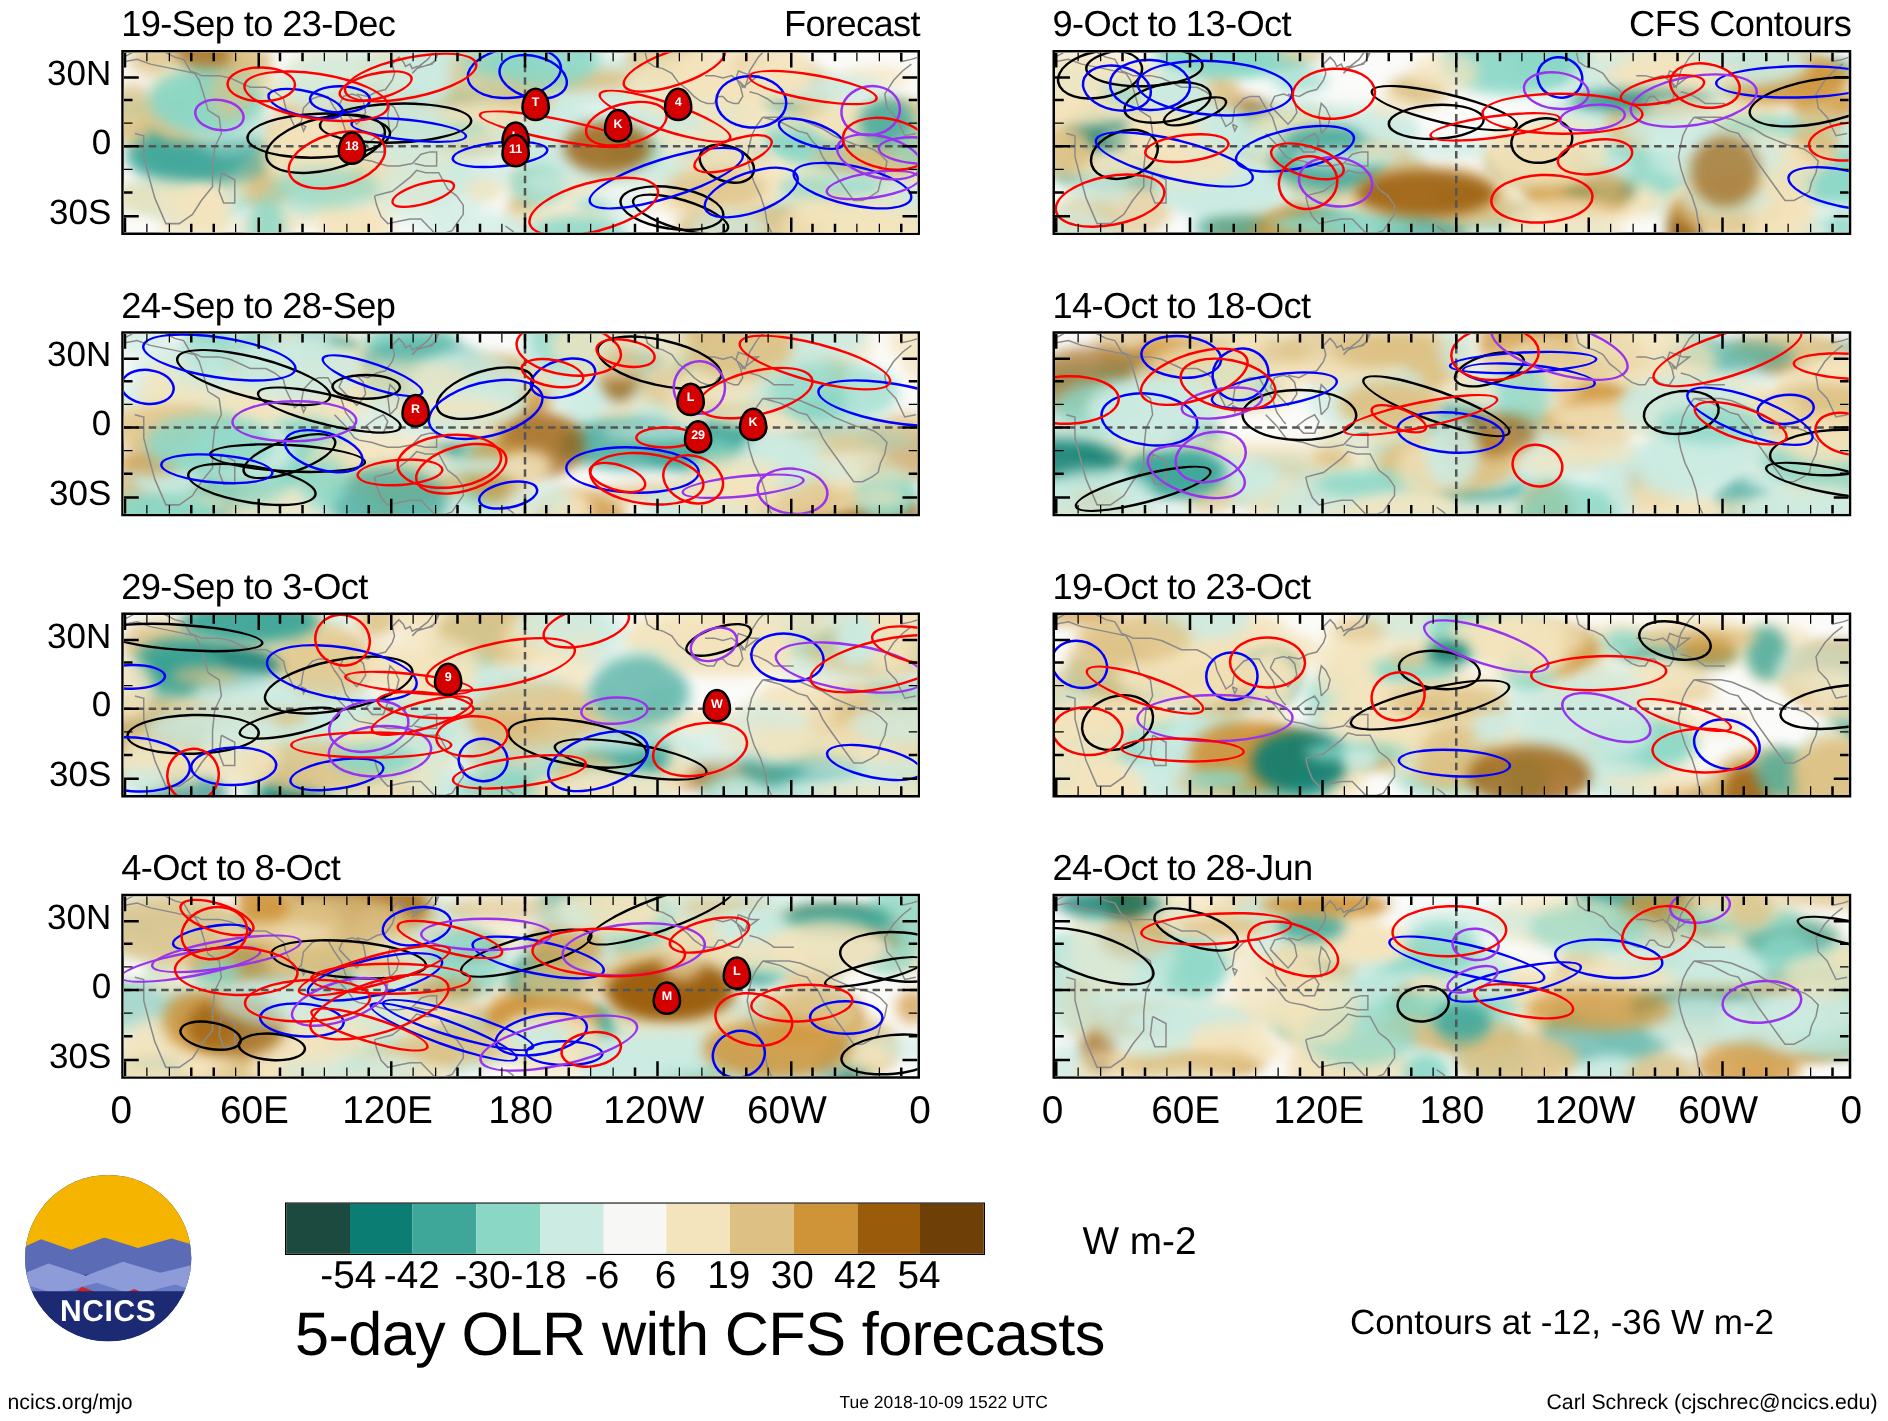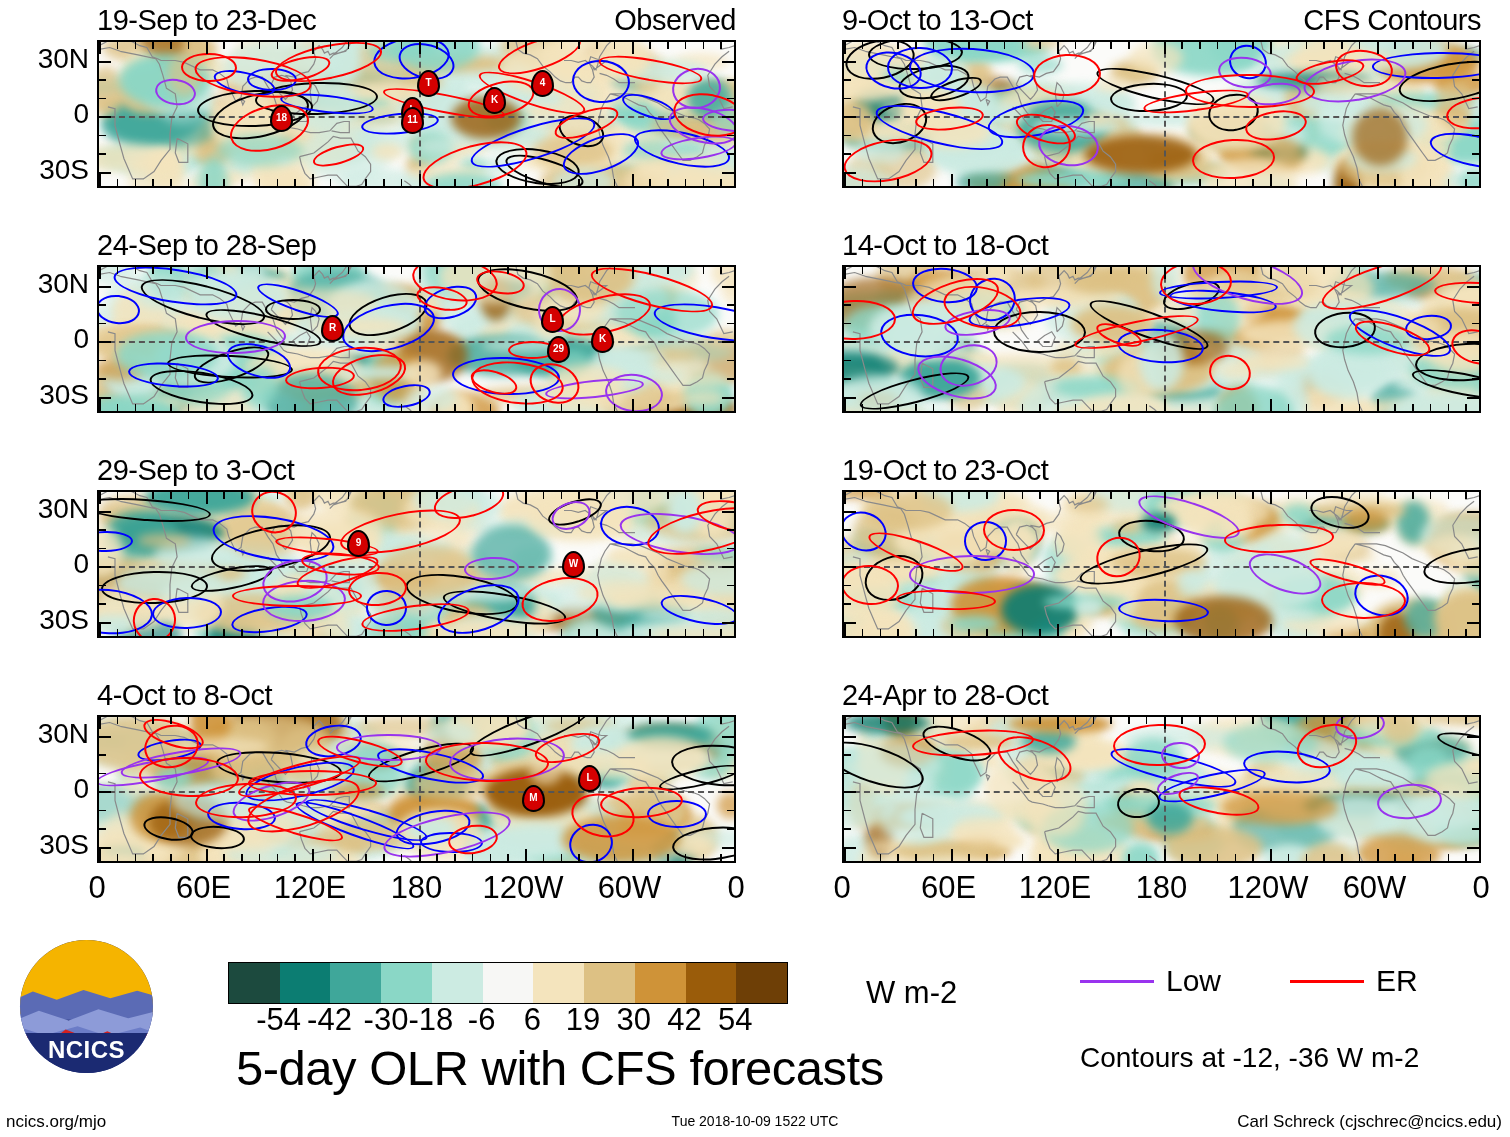--- a/index.html
+++ b/index.html
@@ -101,21 +101,21 @@
   #foot-left{left:6px;}
   #foot-center{left:50%;transform:translateX(-50%);font-size:14px;}
   #foot-right{right:8px;}
 </style>
 </head>
 <body>
 
 <div id="panels-container">
     <div class="panel" style="left:97px;top:6px;width:639px;height:182px">
       <div class="panel-title">19-Sep to 23-Dec</div>
-      <div class="panel-corner">Observed</div>
+      <div class="panel-corner">Forecast</div>
       <div class="map-box" style="left:0;top:34px;width:639px;height:148px">
         <div class="blob" style="left:167.1px;top:30.8px;width:91.0px;height:51.1px;background:#cf9338;opacity:0.89"></div>
         <div class="blob" style="left:409.9px;top:32.4px;width:78.2px;height:33.9px;background:#ccebe2;opacity:0.83"></div>
         <div class="blob" style="left:203.6px;top:73.6px;width:66.4px;height:40.1px;background:#ddc184;opacity:0.95"></div>
         <div class="blob" style="left:239.2px;top:127.1px;width:91.3px;height:26.1px;background:#ccebe2;opacity:0.67"></div>
         <div class="blob" style="left:80.2px;top:52.4px;width:61.6px;height:20.4px;background:#ddc184;opacity:0.65"></div>
         <div class="blob" style="left:143.3px;top:6.2px;width:62.5px;height:12.7px;background:#f4e4bd;opacity:0.75"></div>
         <div class="blob" style="left:-4.5px;top:101.8px;width:119.6px;height:27.6px;background:#8ad7c6;opacity:0.88"></div>
         <div class="blob" style="left:303.8px;top:95.3px;width:86.5px;height:19.5px;background:#f4e4bd;opacity:0.89"></div>
         <div class="blob" style="left:578.2px;top:51.0px;width:37.8px;height:44.2px;background:#3fa79a;opacity:0.94"></div>
@@ -2077,21 +2077,21 @@
         <div class="tick-right major" style="top:74.0px"></div>
         <div class="tick-left" style="top:55.5px"></div>
         <div class="tick-right" style="top:55.5px"></div>
         <div class="tick-left" style="top:37.0px"></div>
         <div class="tick-right" style="top:37.0px"></div>
         <div class="tick-left major" style="top:18.5px"></div>
         <div class="tick-right major" style="top:18.5px"></div>
       </div>
     </div>
     <div class="panel" style="left:842px;top:681px;width:639px;height:182px">
-      <div class="panel-title">24-Apr to 28-Oct</div>
+      <div class="panel-title">24-Oct to 28-Jun</div>
       <div class="map-box" style="left:0;top:34px;width:639px;height:148px">
         <div class="blob" style="left:-10.2px;top:116.5px;width:54.2px;height:41.3px;background:#ccebe2;opacity:0.77"></div>
         <div class="blob" style="left:-33.2px;top:30.1px;width:114.3px;height:50.0px;background:#8ad7c6;opacity:0.68"></div>
         <div class="blob" style="left:545.3px;top:124.0px;width:31.0px;height:37.6px;background:#f4e4bd;opacity:0.95"></div>
         <div class="blob" style="left:156.3px;top:14.2px;width:68.6px;height:57.6px;background:#ccebe2;opacity:0.82"></div>
         <div class="blob" style="left:130.9px;top:35.8px;width:27.0px;height:17.2px;background:#f4e4bd;opacity:0.87"></div>
         <div class="blob" style="left:196.9px;top:0.7px;width:63.1px;height:16.0px;background:#ddc184;opacity:0.88"></div>
         <div class="blob" style="left:500.8px;top:16.9px;width:45.1px;height:54.4px;background:#f4e4bd;opacity:0.93"></div>
         <div class="blob" style="left:515.6px;top:100.3px;width:100.5px;height:32.2px;background:#f4e4bd;opacity:0.69"></div>
         <div class="blob" style="left:450.1px;top:56.1px;width:77.3px;height:38.9px;background:#ccebe2;opacity:0.84"></div>
@@ -2390,30 +2390,20 @@
       <b style="left:405.8px;top:0">30</b>
       <b style="left:456.5px;top:0">42</b>
       <b style="left:507.3px;top:0">54</b>
     </div>
 </div>
 <div id="cbar-units">W m-2</div>
 
 <div id="main-title">5-day OLR with CFS forecasts</div>
 
 <div id="legend">
-  <div class="lg-row">
-    <div class="lg-item">
-      <span class="lg-line" style="border-color:#9933ee"></span>
-      <span class="lg-txt">Low</span>
-    </div>
-    <div class="lg-item">
-      <span class="lg-line" style="border-color:#ff0000"></span>
-      <span class="lg-txt">ER</span>
-    </div>
-  </div>
 </div>
 <div id="legend-note">Contours at -12, -36 W m-2</div>
 
 <div id="logo">
   <div class="sky"></div>
   <div class="m1"></div>
   <div class="m2"></div>
   <div class="m3"></div>
   <div class="red"></div>
   <div class="base"></div>

